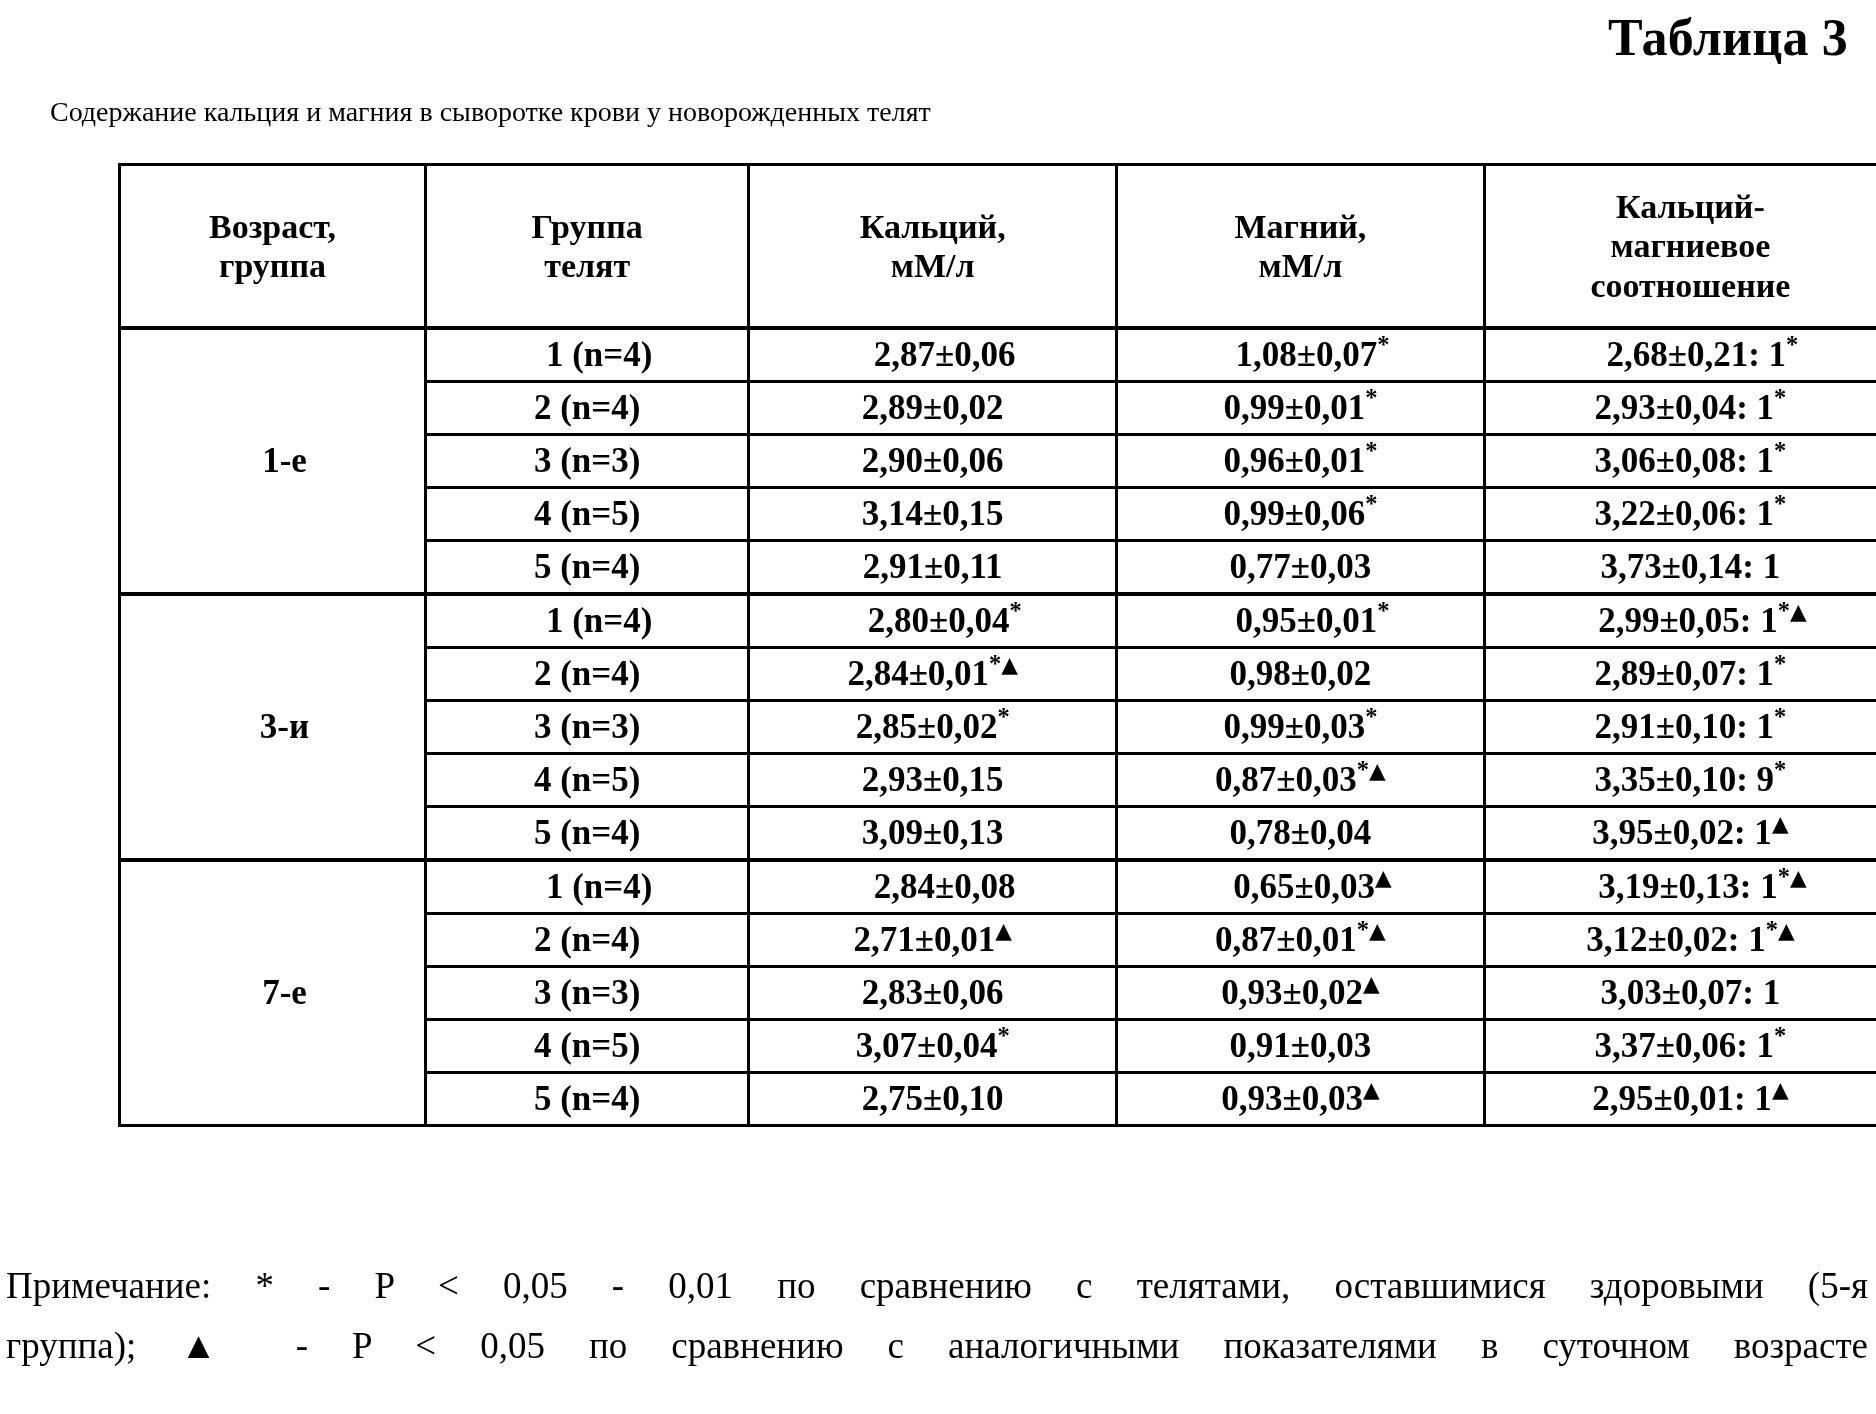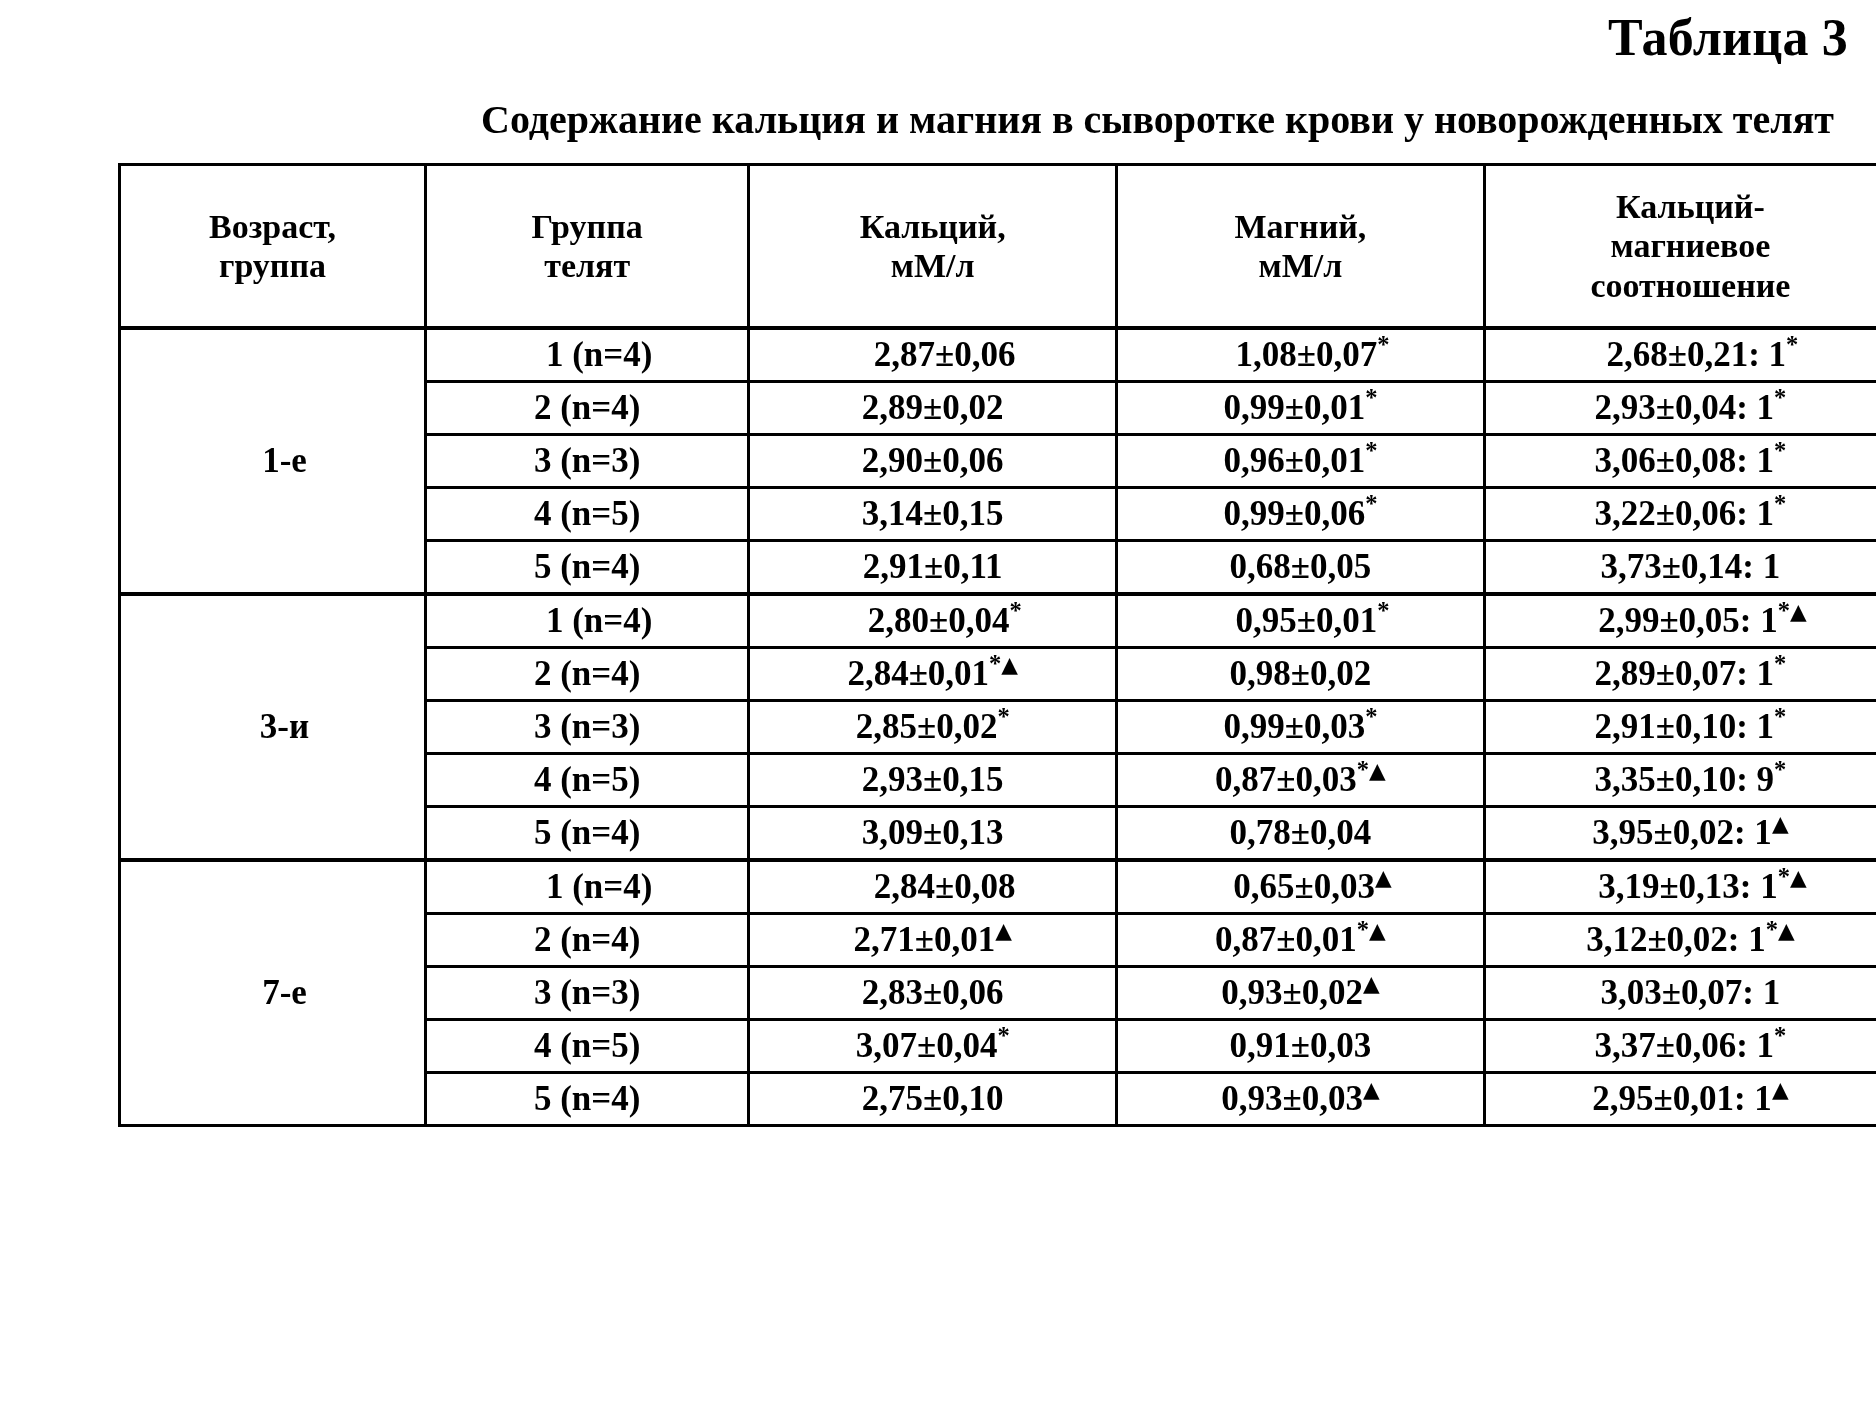--- a/index.html
+++ b/index.html
@@ -34,23 +34,23 @@
     letter-spacing: 0.2px;
     white-space: nowrap;
   }
 
   
   .caption {
     position: absolute;
     top: 96px;
     left: 50px;
     right: 42px;
-    font-size: 40px;
-    font-weight: 700;
-    text-align: right;
+    font-size: 28px;
+    font-weight: 400;
+    text-align: left;
     white-space: nowrap;
   }
 
   
   .table-wrap {
     position: absolute;
     top: 163px;
     left: 118px;
     width: 1780px;
   }
@@ -197,21 +197,21 @@
           </tr>
           <tr>
             <td>4 (n=5)</td>
             <td><span>3,14±0,15</span></td>
             <td><span>0,99±0,06</span><sup class="mark">*</sup></td>
             <td><span>3,22±0,06: 1</span><sup class="mark">*</sup></td>
           </tr>
           <tr>
             <td>5 (n=4)</td>
             <td><span>2,91±0,11</span></td>
-            <td><span>0,68±0,05</span></td>
+            <td><span>0,77±0,03</span></td>
             <td><span>3,73±0,14: 1</span></td>
           </tr>
           <tr class="group-start">
             <td class="age-cell" rowspan="5">3-и</td>
             <td>1 (n=4)</td>
             <td><span>2,80±0,04</span><sup class="mark">*</sup></td>
             <td><span>0,95±0,01</span><sup class="mark">*</sup></td>
             <td><span>2,99±0,05: 1</span><sup class="mark">*</sup><sup class="tri"><span class="tri-glyph">▲</span></sup></td>
           </tr>
           <tr>
@@ -266,14 +266,18 @@
           <tr>
             <td>5 (n=4)</td>
             <td><span>2,75±0,10</span></td>
             <td><span>0,93±0,03</span><sup class="tri"><span class="tri-glyph">▲</span></sup></td>
             <td><span>2,95±0,01: 1</span><sup class="tri"><span class="tri-glyph">▲</span></sup></td>
           </tr>
         </tbody>
     </table>
   </div>
 
+  <div class="note">
+    <span class="note-line">Примечание: * - P &lt; 0,05 - 0,01 по сравнению с телятами, оставшимися здоровыми (5-я</span>
+    <span class="note-line">группа); ▲ - P &lt; 0,05 по сравнению с аналогичными показателями в суточном возрасте</span>
+  </div>
 
 </div>
 
 </body></html>

